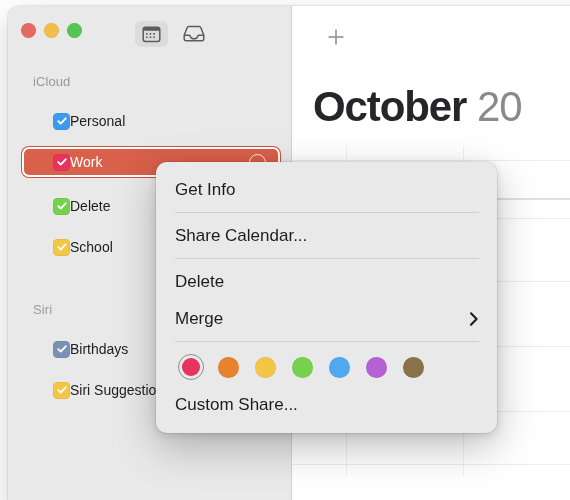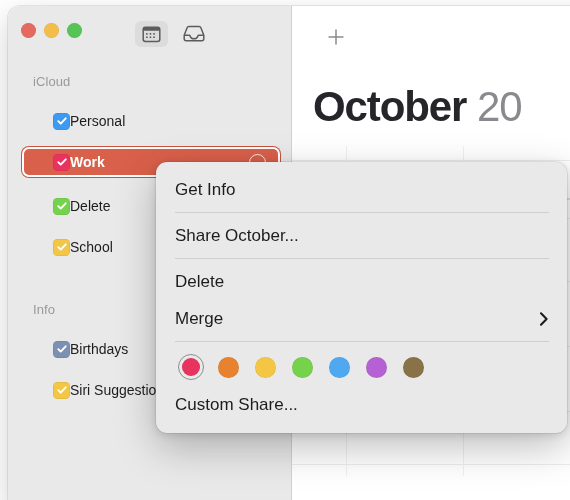--- a/index.html
+++ b/index.html
@@ -128,21 +128,21 @@
     white-space: nowrap;
     margin-left: 18px;
   }
 
   .cal-row.selected {
     background: #d9604a;
     box-shadow: inset 0 0 0 2px #ffffff, 0 0 0 1px #c9533e;
   }
   .cal-row.selected .cal-label {
     color: #ffffff;
-    font-weight: 700;
+    font-weight: 400;
   }
 
   .share-ring {
     position: absolute;
     right: 14px;
     width: 17px; height: 17px;
     border-radius: 50%;
     border: 1.6px solid rgba(255,255,255,0.85);
     box-sizing: border-box;
   }
@@ -177,21 +177,21 @@
   .grid-lines { position: absolute; left: 0; top: 140px; width: 317px; height: 330px; }
   .gl { position: absolute; left: 0; width: 317px; background: #ededed; height: 1px; }
   .gl.strong { background: #e0e0e0; height: 1.5px; }
   .vl { position: absolute; top: 0; width: 1px; height: 330px; background: #f0f0f0; }
 
   
   .ctx-menu {
     position: absolute;
     left: 148px;
     top: 156px;
-    width: 411px;
+    width: 341px;
     background: #e9e9e9;
     border-radius: 11px;
     box-shadow: 0 0 0 0.5px rgba(0,0,0,0.13), 0 14px 40px rgba(0,0,0,0.26),
                 0 2px 8px rgba(0,0,0,0.12);
     padding: 9px 0 10px 0;
     box-sizing: border-box;
   }
 
   .mi {
     position: relative;
@@ -336,21 +336,21 @@
 
       <div class="cal-row" style="top:226px">
         <div class="cal-check" style="background:#f3c646">
           <svg width="12" height="12" viewBox="0 0 12 12" aria-hidden="true">
             <path d="M2.3 6.2 L4.7 8.6 L9.7 3.3" fill="none" stroke="#fff" stroke-width="1.9" stroke-linecap="round" stroke-linejoin="round"></path>
           </svg>
         </div>
         <span class="cal-label">School</span>
       </div>
 
-      <div class="section-header" id="hdr-other">Info</div>
+      <div class="section-header" id="hdr-other">Siri</div>
 
       <div class="cal-row" style="top:328px">
         <div class="cal-check" style="background:#7c90b4">
           <svg width="12" height="12" viewBox="0 0 12 12" aria-hidden="true">
             <path d="M2.3 6.2 L4.7 8.6 L9.7 3.3" fill="none" stroke="#fff" stroke-width="1.9" stroke-linecap="round" stroke-linejoin="round"></path>
           </svg>
         </div>
         <span class="cal-label">Birthdays</span>
       </div>
 
@@ -363,21 +363,21 @@
         <span class="cal-label">Siri Suggestions</span>
       </div>
     </div>
 
     <div class="ctx-menu">
       <div class="mi">
         <span class="mi-label">Get Info</span>
       </div>
       <div class="sep"></div>
       <div class="mi">
-        <span class="mi-label">Share October...</span>
+        <span class="mi-label">Share Calendar...</span>
       </div>
       <div class="sep"></div>
       <div class="mi">
         <span class="mi-label">Delete</span>
       </div>
       <div class="mi">
         <span class="mi-label">Merge</span>
         <span class="mi-chevron">
           <svg width="10" height="15" viewBox="0 0 10 15" aria-hidden="true">
             <path d="M2 1.8 L7.6 7.5 L2 13.2" fill="none" stroke="#1d1d1f" stroke-width="2.1" stroke-linecap="round" stroke-linejoin="round"></path>

